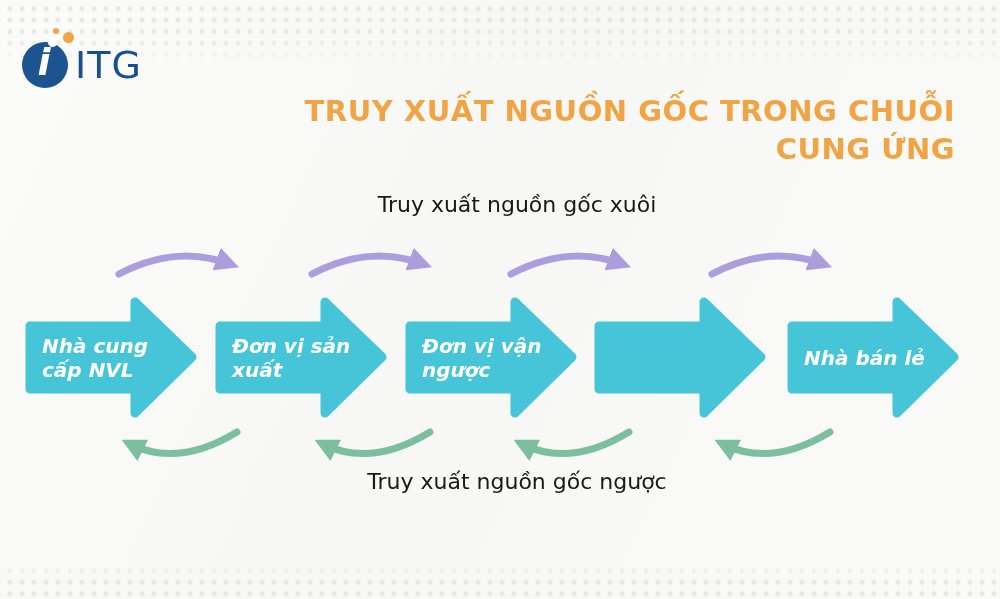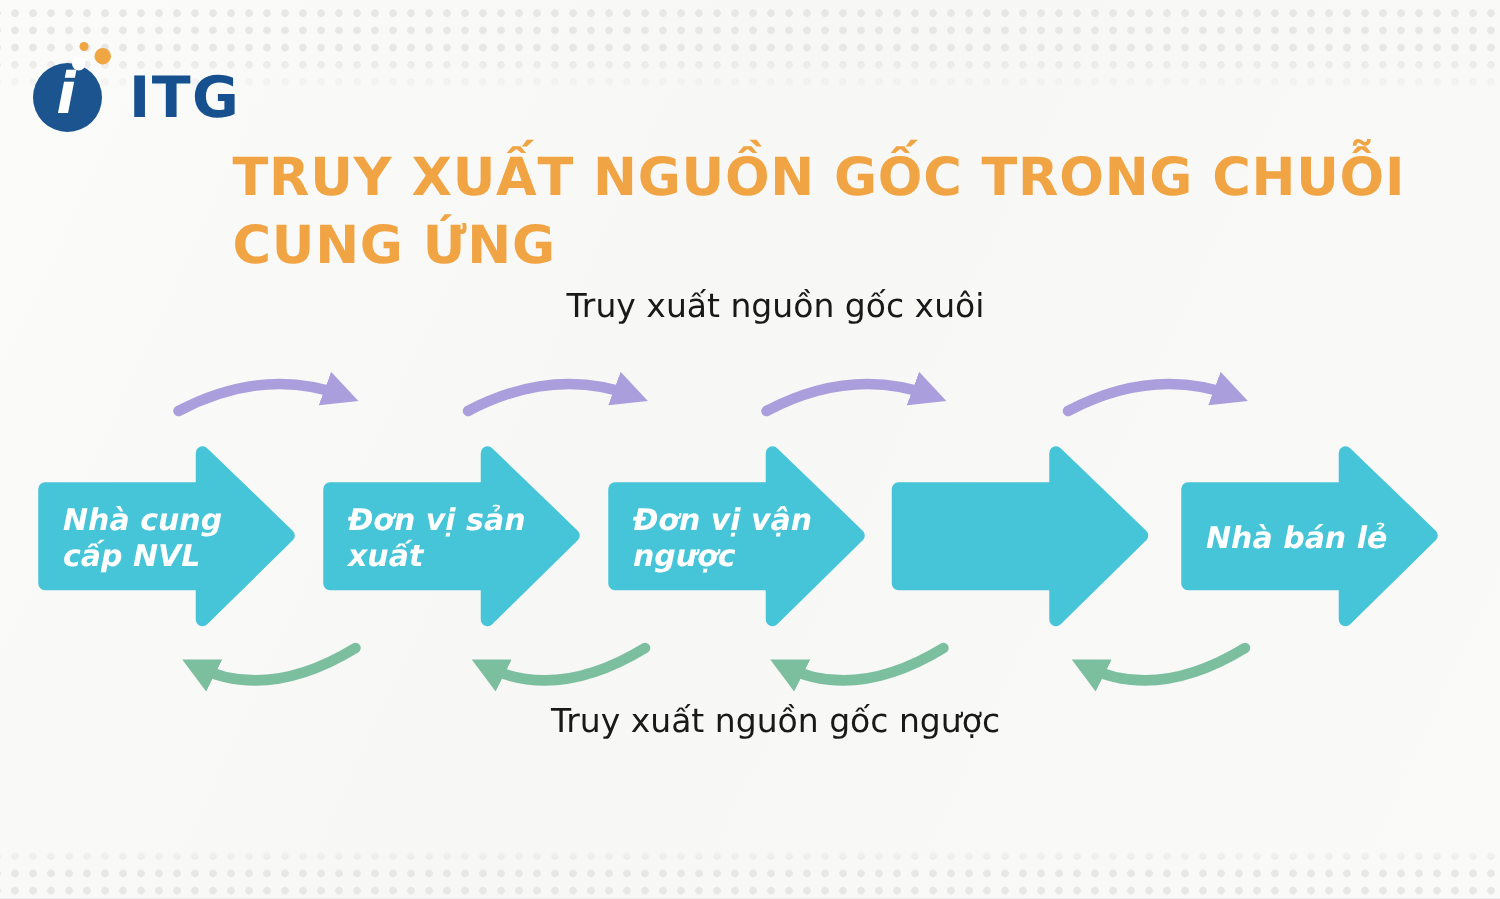--- a/index.html
+++ b/index.html
@@ -23,25 +23,25 @@
   
   .logo{position:absolute;left:22px;top:42px;display:flex;align-items:center;}
   .logo-mark{position:relative;width:46px;height:46px;border-radius:50%;
     background:#1b548f;display:flex;align-items:center;justify-content:center;}
   .logo-i{font-style:italic;font-weight:bold;color:#fff;font-size:38px;line-height:1;
     transform:translate(-1px,-3px);}
   .logo-dot{position:absolute;border-radius:50%;}
   .dot-white{width:9px;height:9px;background:#fff;left:26px;top:-4px;}
   .dot-orange-lg{width:11px;height:11px;background:#f0a643;left:41px;top:-10px;}
   .dot-orange-sm{width:6px;height:6px;background:#f0a643;left:31px;top:-14px;}
-  .logo-text{font-size:38px;font-weight:bold;color:#17508f;letter-spacing:1px;margin-left:18px;}
+  .logo-text{font-size:38px;font-weight:normal;color:#17508f;letter-spacing:1px;margin-left:7px;}
 
   
-  .title{position:absolute;left:155px;right:45px;top:74px;text-align:left;
-    color:#f1a443;font-size:35px;font-weight:800;line-height:1.28;letter-spacing:.5px;
+  .title{position:absolute;left:155px;right:45px;top:74px;text-align:right;
+    color:#f1a443;font-size:29px;font-weight:800;line-height:1.28;letter-spacing:.5px;
     white-space:pre-line;}
 
   
   .dir-label{position:absolute;left:0;right:0;text-align:center;color:#191919;
     font-size:22px;font-weight:500;margin-left:34px;}
   .dir-forward{top:192px;}
   .dir-backward{top:469px;}
 
   
   .arc{position:absolute;width:134px;height:46px;overflow:visible;}

